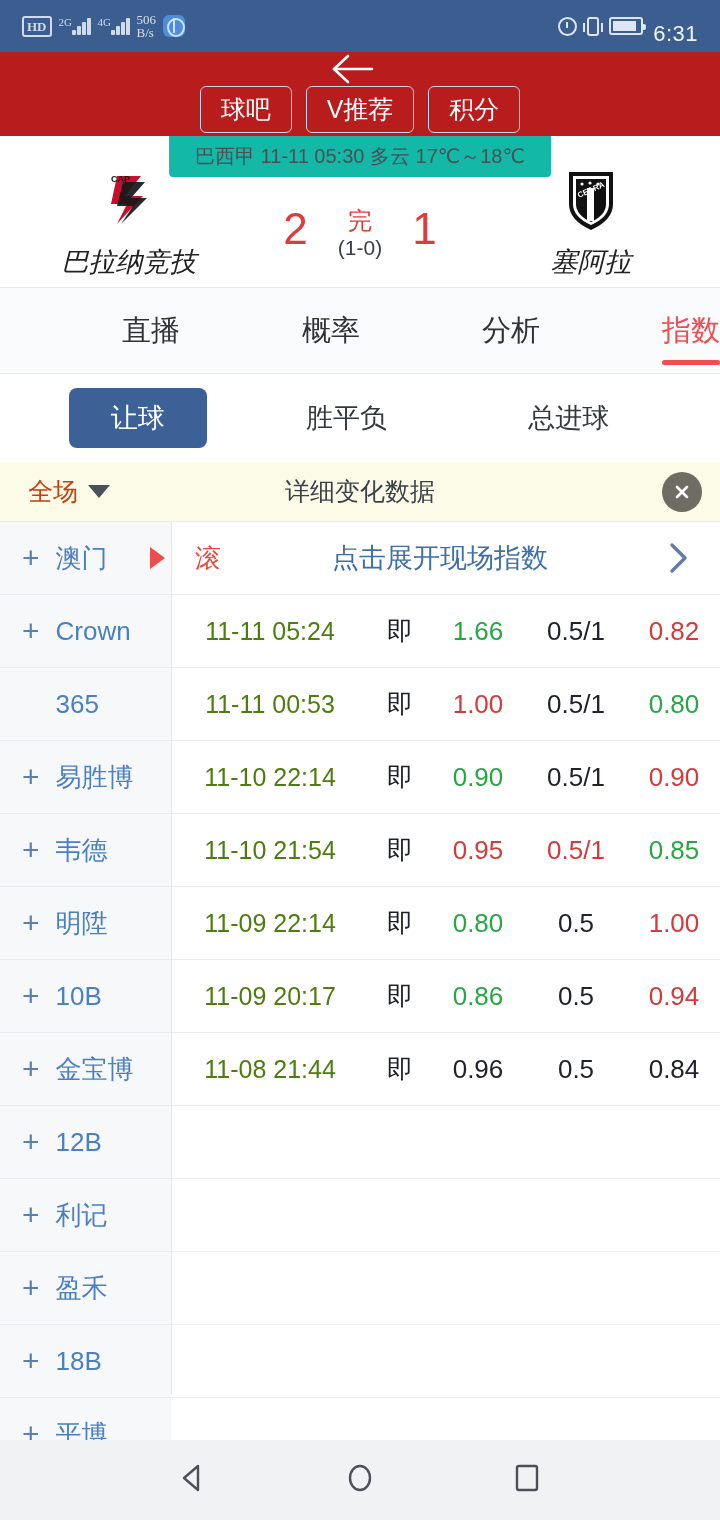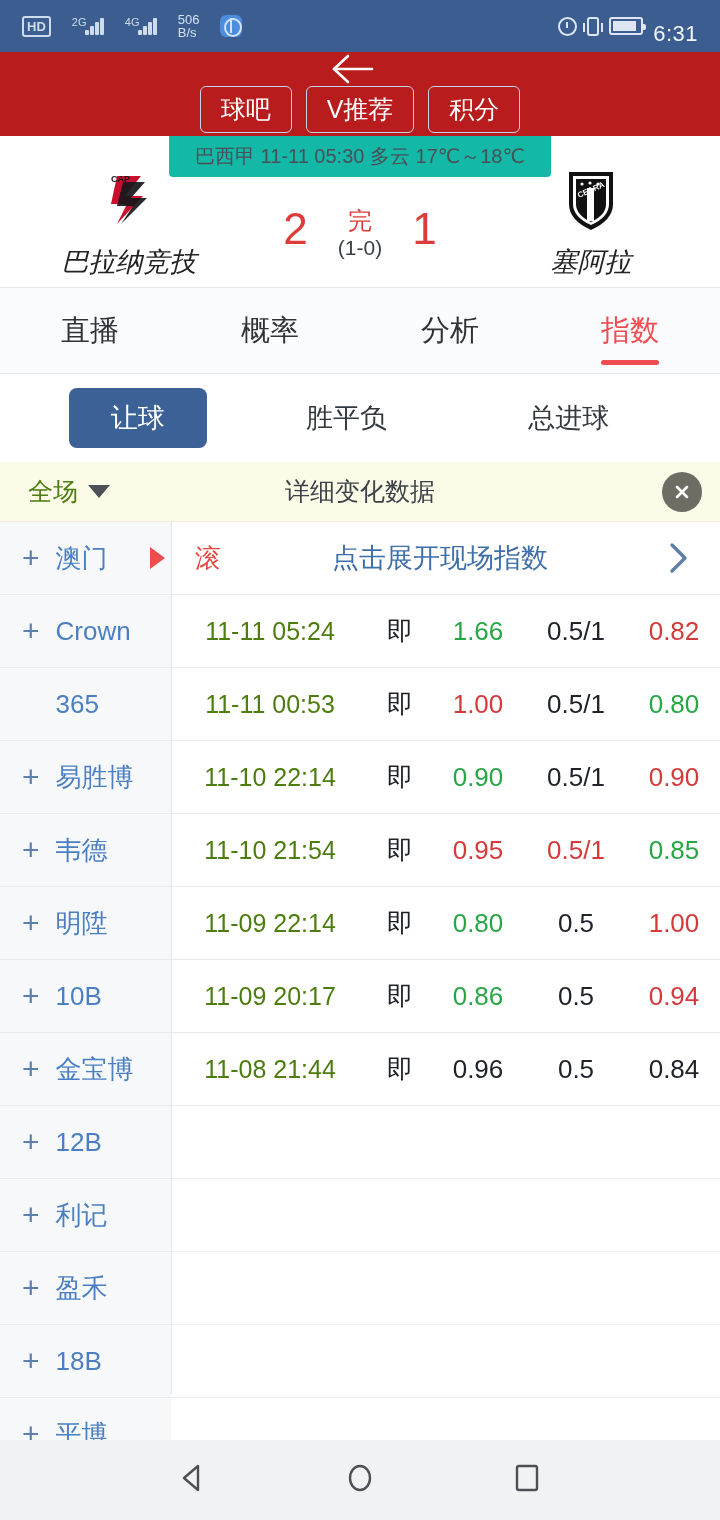--- a/index.html
+++ b/index.html
@@ -10,21 +10,21 @@
     overflow: hidden;
   }
   #app { position: relative; width: 720px; height: 1520px; }
 
   
   .statusbar {
     height: 52px; background: #3b5d8f;
     display: flex; align-items: center;
     padding: 0 22px; color: #e8eef7;
   }
-  .sb-left { display: flex; align-items: center; gap: 21px; flex: 1; }
+  .sb-left { display: flex; align-items: center; gap: 7px; flex: 1; font-family: Liberation Serif, serif; }
   .sb-right { display: flex; align-items: center; gap: 10px; }
   .hd-badge {
     border: 2px solid #cfdcee; border-radius: 3px;
     font-size: 13px; font-weight: bold; line-height: 1;
     padding: 2px 3px; color: #cfdcee;
   }
   .signal { display: flex; align-items: flex-end; gap: 1px; position: relative; padding-left: 13px; }
   .signal .gen { position: absolute; left: 0; top: -1px; font-size: 11px; line-height: 1; color: #cfdcee; }
   .signal i { display: block; width: 4px; background: #cfdcee; border-radius: 1px; }
   .signal i:nth-child(2) { height: 5px; }
@@ -114,21 +114,21 @@
   .score-status { font-size: 24px; color: #de3b3b; }
   .score-half { font-size: 21px; color: #3b3f46; }
 
   
   .tabs {
     height: 86px; display: flex; align-items: stretch;
     background: #fafbfc; border-bottom: 1px solid #e6e8ec;
   }
   .tab {
     flex: 1; display: flex; flex-direction: column;
-    align-items: center; justify-content: center; position: relative;
+    align-items: flex-end; justify-content: center; position: relative;
     font-size: 29px; color: #2f3338;
   }
   .tab.active { color: #ef4d52; }
   .tab.active::after {
     content: ""; position: absolute; bottom: 8px;
     width: 58px; height: 5px; border-radius: 3px; background: #ef4d52;
   }
 
   
   .subtabs {
@@ -138,21 +138,21 @@
   }
   .subtab { font-size: 27px; color: #33383e; padding: 12px 42px; border-radius: 8px; }
   .subtab.active { background: #3b6196; color: #ffffff; }
 
   
   .filterbar {
     height: 60px; background: #fbfbe8; display: flex;
     align-items: center; padding: 0 28px; position: relative;
     border-bottom: 1px solid #efefd8;
   }
-  .filter-left { display: flex; align-items: center; gap: 10px; font-size: 25px; color: #4d7c0f; }
+  .filter-left { display: flex; align-items: center; gap: 10px; font-size: 25px; color: #c2410c; }
   .caret-down {
     width: 0; height: 0; border-left: 11px solid transparent;
     border-right: 11px solid transparent; border-top: 13px solid #4b4f56;
   }
   .filter-title {
     position: absolute; left: 50%; transform: translateX(-50%);
     font-size: 25px; color: #3d4148;
   }
   .filter-close {
     position: absolute; right: 18px; width: 40px; height: 40px;

